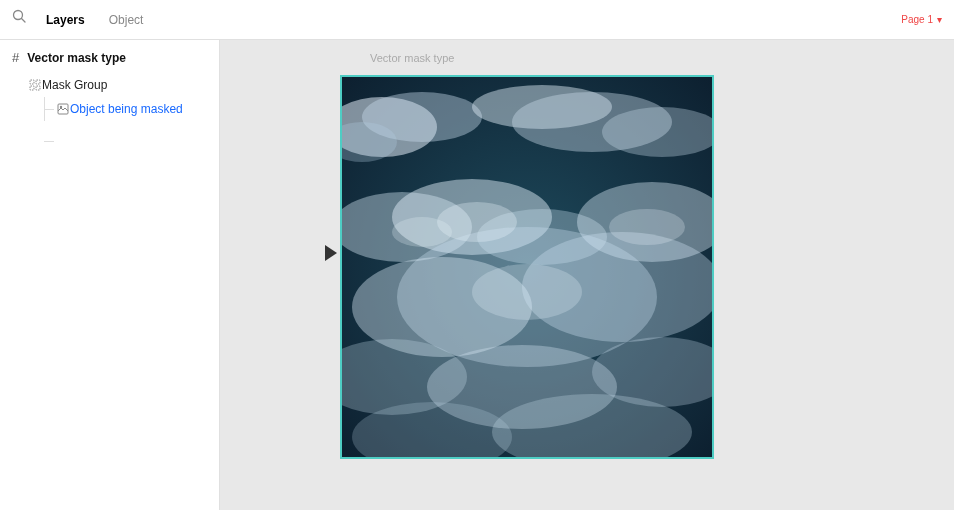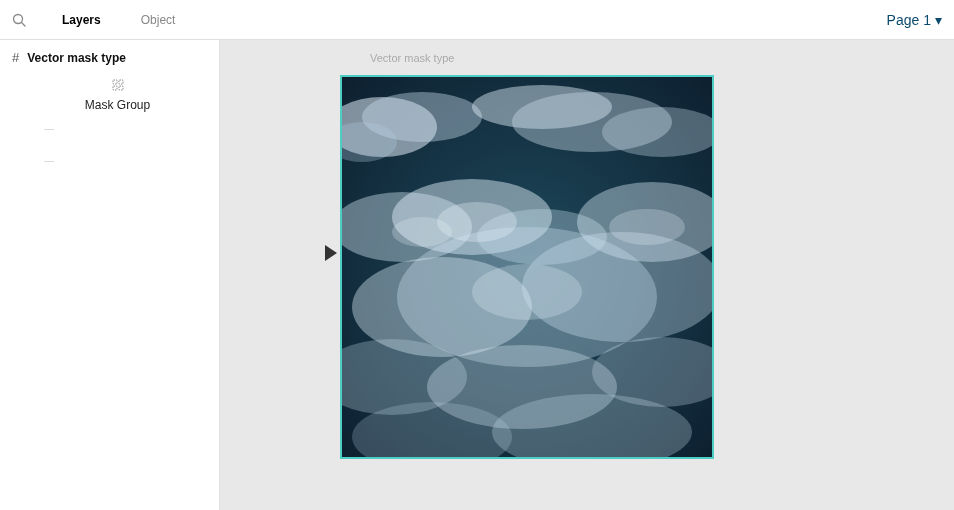--- a/index.html
+++ b/index.html
@@ -19,22 +19,22 @@
       display: flex;
       align-items: center;
       height: 40px;
       background: #ffffff;
       border-bottom: 1px solid #e0e0e0;
       padding: 0 12px;
       justify-content: space-between;
     }
     .top-bar-left {
       display: flex;
-      align-items: center;
-      gap: 32px;
+      align-items: flex-start;
+      gap: 16px;
     }
     .tab {
       display: flex;
       align-items: center;
       gap: 6px;
       padding: 4px 4px;
       cursor: pointer;
       color: #333;
       font-size: 12px;
     }
@@ -42,22 +42,22 @@
       font-weight: 600;
       color: #000;
     }
     .tab.inactive {
       color: #888;
     }
     .page-indicator {
       display: flex;
       align-items: center;
       gap: 4px;
-      color: #0c4a6e;
-      font-size: 14px;
+      color: #ef4444;
+      font-size: 10px;
       cursor: pointer;
     }
 
     
     .main-layout {
       display: flex;
       flex: 1;
       overflow: hidden;
     }
 
@@ -92,22 +92,20 @@
 
     
     .layers-list {
       padding: 0 0 0 0;
     }
     .layer-item {
       display: flex;
       align-items: center;
       padding: 5px 12px 5px 12px;
       cursor: pointer;
-      gap: 6px;
-      flex-direction: column;
     }
     .layer-item.indent-1 {
       padding-left: 28px;
     }
     .layer-icon {
       width: 14px;
       height: 14px;
       display: flex;
       align-items: center;
       justify-content: center;
@@ -240,20 +238,30 @@
       </div>
 
       <div style="position:relative; padding-left:36px;">
 
         <div style="position:absolute; left:44px; top:0; bottom:0; width:1px; background:#ddd;"></div>
 
         <div style="position:absolute; left:44px; top:12px; width:10px; height:1px; background:#ddd;"></div>
 
         <div style="position:absolute; left:44px; top:44px; width:10px; height:1px; background:#ddd;"></div>
 
+        <div class="layer-item" style="padding-left:20px;">
+          <span class="layer-icon">
+            <svg width="12" height="12" viewBox="0 0 12 12" fill="none">
+              <rect x="1" y="1" width="10" height="10" rx="1" stroke="#888" stroke-width="1" fill="none"></rect>
+              <circle cx="4" cy="4" r="1.2" fill="#888"></circle>
+              <path d="M1 8l3-3 2 2 2-2 3 3" stroke="#888" stroke-width="1" fill="none"></path>
+            </svg>
+          </span>
+          <span class="layer-label blue-text">Object being masked</span>
+        </div>
 
       </div>
 
     </div>
   </div>
 
   <div class="canvas-area">
 
     <div class="frame-label">Vector mask type</div>
 

